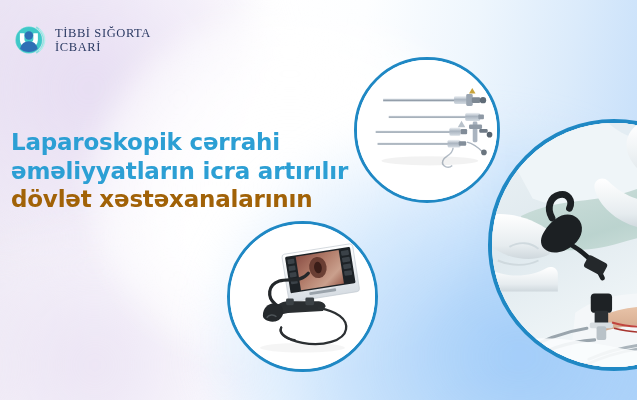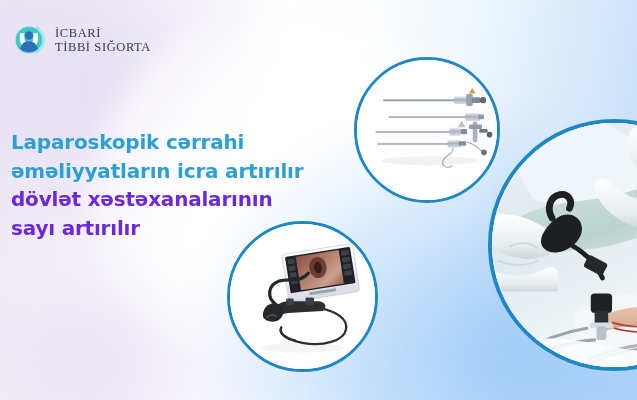--- a/index.html
+++ b/index.html
@@ -114,27 +114,27 @@
   
   .headline {
     position: absolute;
     left: 11px;
     top: 128px;
     width: 350px;
   }
   .hl-line {
     font-family: "DejaVu Sans", "Liberation Sans", sans-serif;
     font-weight: bold;
-    font-size: 20px;
+    font-size: 23px;
     line-height: 28.5px;
     letter-spacing: -0.2px;
     white-space: nowrap;
   }
   .hl-blue { color: #2c9fd4; }
-  .hl-dark { color: #6d28d9; }
+  .hl-dark { color: #a16207; }
 
   
   .circle {
     position: absolute;
     border-radius: 50%;
     overflow: hidden;
     box-sizing: border-box;
     background: #ffffff;
   }
   .circ-instruments {
@@ -174,30 +174,29 @@
         <circle cx="30" cy="32" r="24" fill="#3fc8c8"></circle>
         <path d="M44 10 A26 26 0 0 1 44 54" stroke="#8fdede" stroke-width="3.4" fill="none" stroke-linecap="round"></path>
         <path d="M49 13 A24.5 24.5 0 0 1 49 51" stroke="#b5ecec" stroke-width="2.6" fill="none" stroke-linecap="round"></path>
         <circle cx="30" cy="32" r="24" fill="none" stroke="#ffffff" stroke-width="0.8" opacity="0.5"></circle>
         <path d="M14 20 h8 v10 a8 8 0 0 0 16 0 V20 h8 v12 a16 16 0 0 1 -32 0 z" fill="#ffffff"></path>
         <circle cx="30" cy="24" r="7.5" fill="#2f6fb5"></circle>
         <path d="M30 34 c-9 0 -14.5 6.5 -15.6 13.6 a24 24 0 0 0 31.2 0 C44.5 40.5 39 34 30 34 z" fill="#2f6fb5"></path>
       </svg>
     </span>
     <span class="logo-text">
+      <span class="logo-line">TİBBİ SIĞORTA</span>
       <span class="logo-line">İCBARİ</span>
-      <span class="logo-line">TİBBİ SIĞORTA</span>
     </span>
   </div>
 
   <div class="headline">
     <div class="hl-line hl-blue">Laparoskopik cərrahi</div>
     <div class="hl-line hl-blue">əməliyyatların icra artırılır</div>
     <div class="hl-line hl-dark">dövlət xəstəxanalarının</div>
-    <div class="hl-line hl-dark">sayı artırılır</div>
   </div>
 
   <div class="circle circ-instruments">
     <svg viewBox="0 0 150 150" xmlns="http://www.w3.org/2000/svg">
       <defs>
         <linearGradient id="steel" x1="0" y1="0" x2="0" y2="1">
           <stop offset="0%" stop-color="#e9edf1"></stop>
           <stop offset="35%" stop-color="#b9c2cb"></stop>
           <stop offset="60%" stop-color="#8d98a4"></stop>
           <stop offset="100%" stop-color="#c9d2da"></stop>

